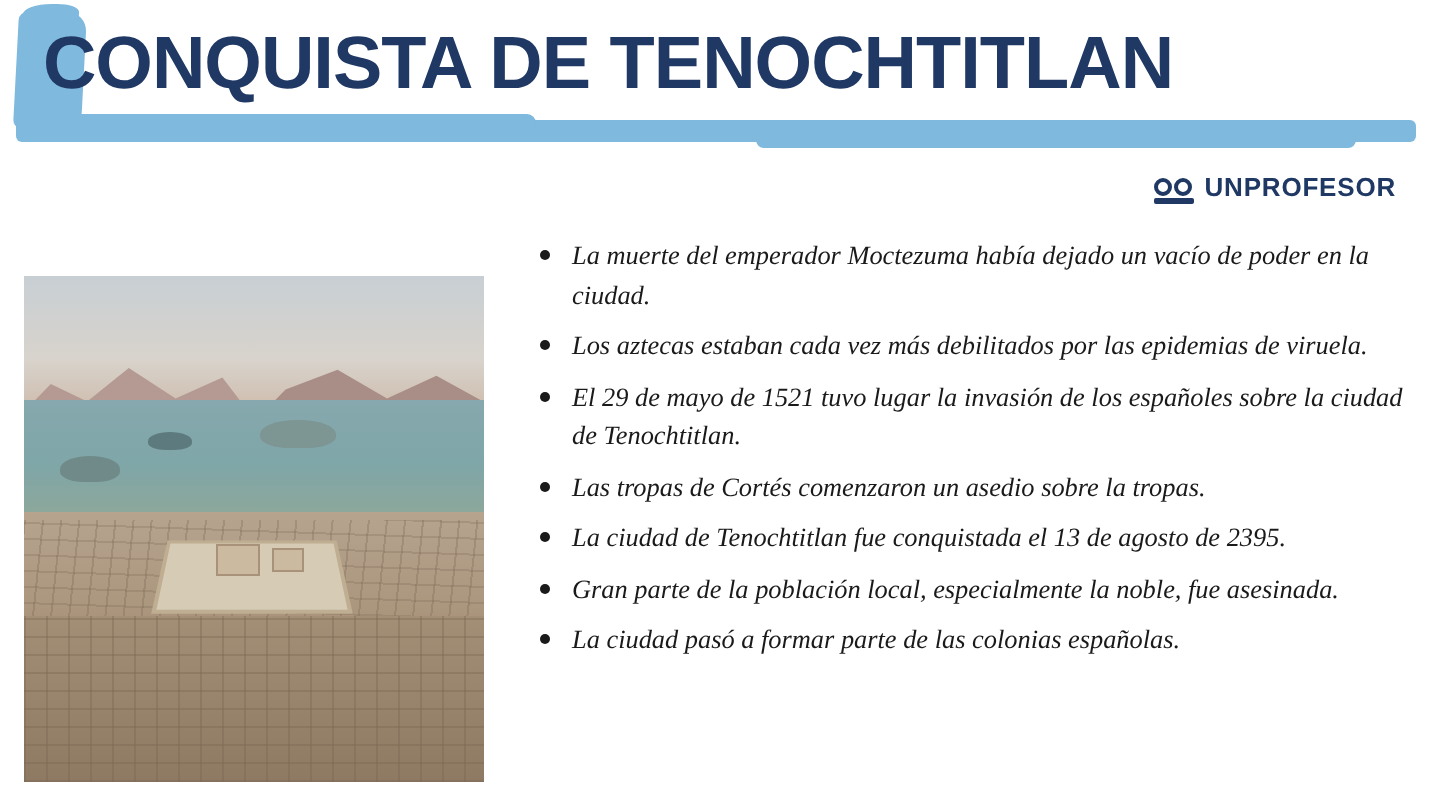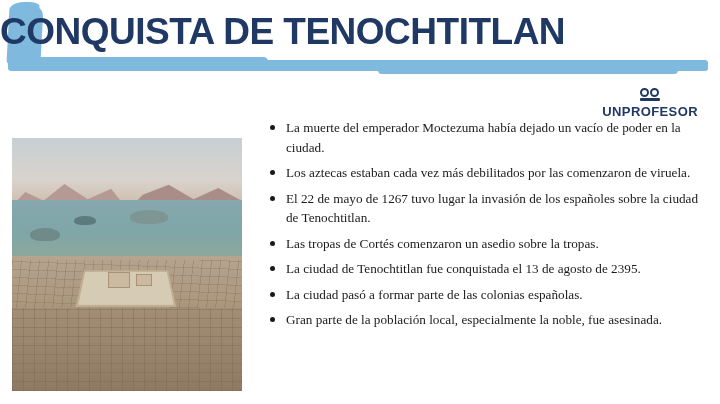--- a/index.html
+++ b/index.html
@@ -78,39 +78,38 @@
     width: 300px;
     height: 8px;
     background: #7fb9dd;
     border-radius: 6px;
   }
   .title {
     position: absolute;
     left: 0;
     top: 8px;
     width: 608px;
-    text-align: left;
+    text-align: center;
     font-size: 37px;
     line-height: 48px;
     font-weight: bold;
     color: #1f3864;
     letter-spacing: -0.5px;
     font-family: "Liberation Sans", sans-serif;
     z-index: 3;
   }
 
   
   .logo {
     position: absolute;
     right: 22px;
     top: 86px;
     display: flex;
     align-items: center;
     gap: 4px;
-    flex-direction: column;
   }
   .logo-mark {
     position: relative;
     width: 21px;
     height: 14px;
   }
   .logo-mark .lens {
     position: absolute;
     top: 2px;
     width: 9px;
@@ -249,20 +248,21 @@
     padding: 0;
   }
   ul.bullets li {
     position: relative;
     padding-left: 18px;
     margin-bottom: 6px;
     font-size: 13.2px;
     line-height: 19.5px;
     color: #1a1a1a;
     font-family: "Liberation Serif", serif;
+    font-style: italic;
   }
   ul.bullets li:before {
     content: "";
     position: absolute;
     left: 2px;
     top: 7px;
     width: 5px;
     height: 5px;
     background: #1a1a1a;
     border-radius: 50%;
@@ -299,20 +299,20 @@
   <div class="plaza"></div>
   <div class="pyr a"></div>
   <div class="pyr b"></div>
   <div class="causeway"></div>
   <div class="grid-rows"></div>
 </div>
 
 <div class="content">
   <ul class="bullets">
     <li>La muerte del emperador Moctezuma había dejado un vacío de poder en la ciudad.</li>
-    <li>Los aztecas estaban cada vez más debilitados por las comenzaron de viruela.</li>
-    <li>El 22 de mayo de 1267 tuvo lugar la invasión de los españoles sobre la ciudad de Tenochtitlan.</li>
+    <li>Los aztecas estaban cada vez más debilitados por las epidemias de viruela.</li>
+    <li>El 29 de mayo de 1521 tuvo lugar la invasión de los españoles sobre la ciudad de Tenochtitlan.</li>
     <li>Las tropas de Cortés comenzaron un asedio sobre la tropas.</li>
     <li>La ciudad de Tenochtitlan fue conquistada el 13 de agosto de 2395.</li>
+    <li>Gran parte de la población local, especialmente la noble, fue asesinada.</li>
     <li>La ciudad pasó a formar parte de las colonias españolas.</li>
-    <li>Gran parte de la población local, especialmente la noble, fue asesinada.</li>
   </ul>
 </div>
 
 </body></html>

